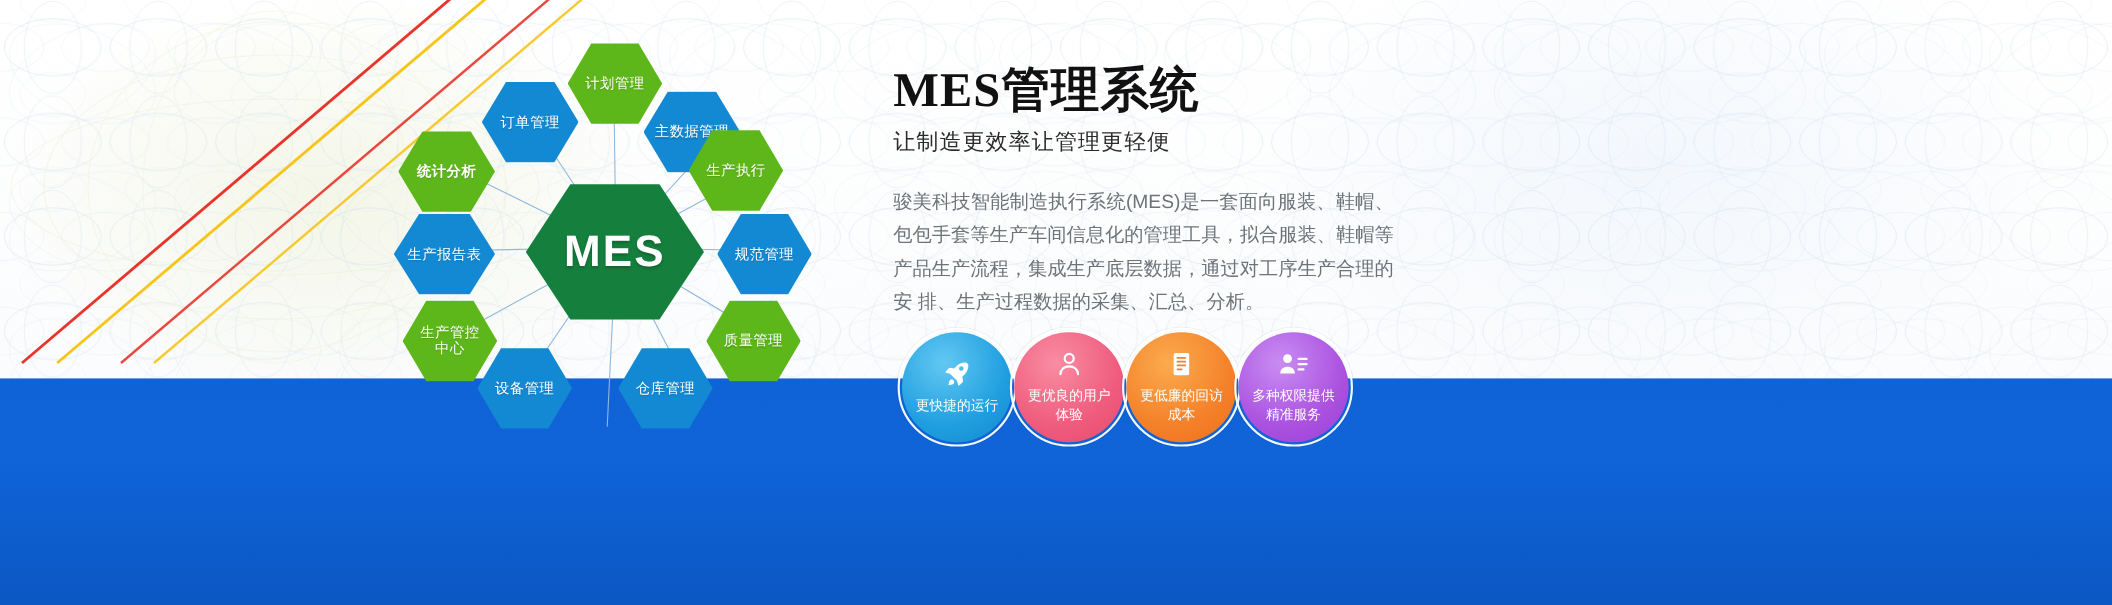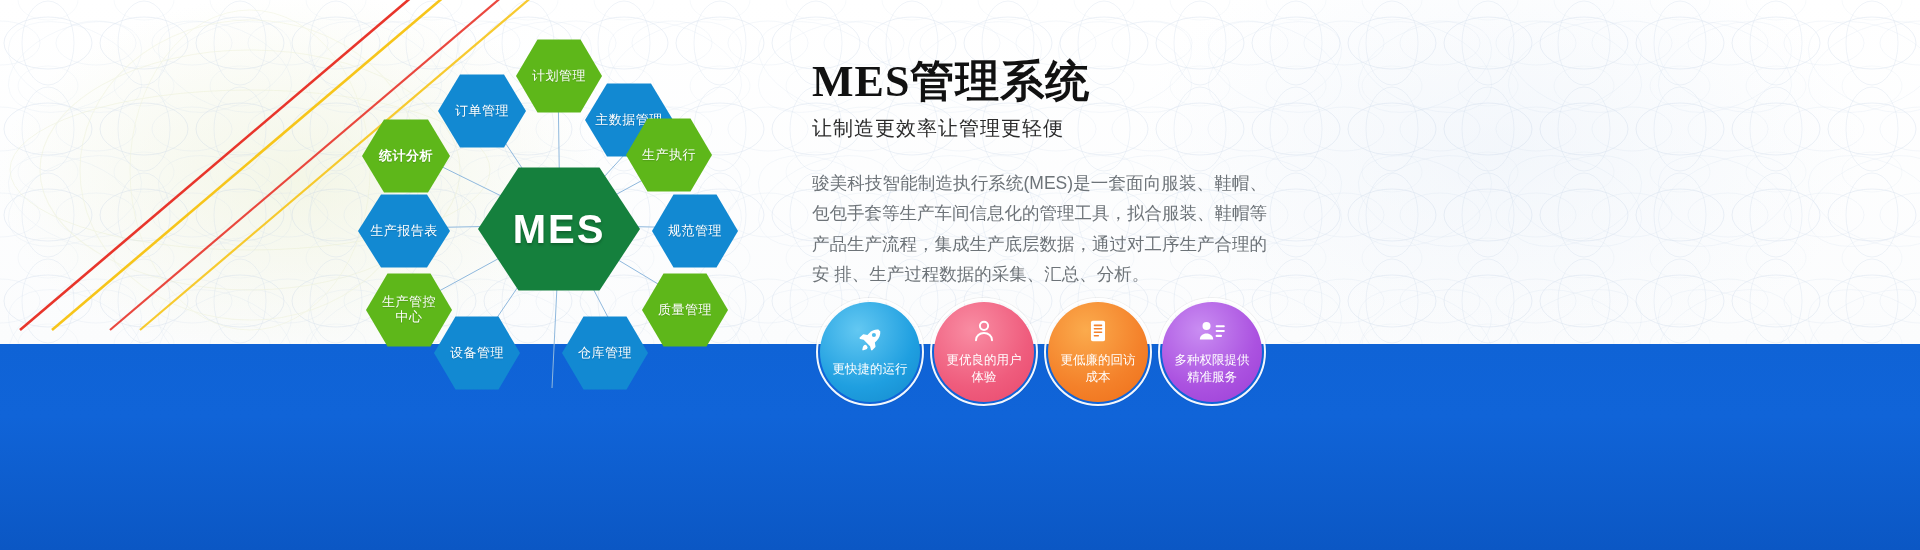--- a/index.html
+++ b/index.html
@@ -57,21 +57,21 @@
   }
   .subtitle {
     margin-top:9px; font-size:20px; color:#2b2b2b; letter-spacing:1px;
   }
   .para {
     margin-top:26px; width:455px;
     font-size:17.5px; color:#6d7378; line-height:1.72; text-align:justify;
   }
 
   
-  .badges { position:absolute; left:820px; top:302px; display:flex; gap:14px; }
+  .badges { position:absolute; left:820px; top:302px; display:flex; gap:2px; }
   .badge {
     width:100px; height:100px; border-radius:50%;
     display:flex; flex-direction:column; align-items:center; justify-content:center;
     color:#fff; font-size:12.5px; line-height:1.35; text-align:center;
     position:relative;
   }
   .badge .ring {
     position:absolute; inset:-4px; border-radius:50%;
     border:2px solid rgba(255,255,255,.95);
     box-shadow:0 0 0 1px rgba(0,0,0,.05);

